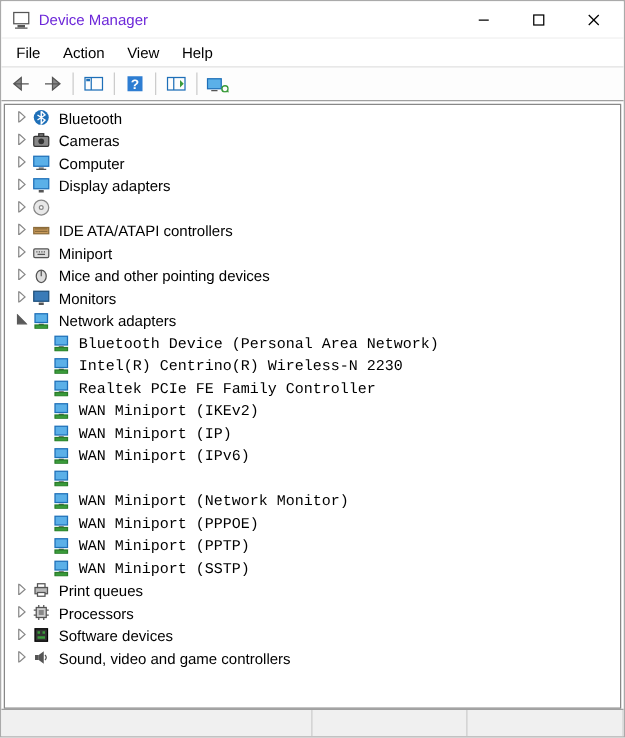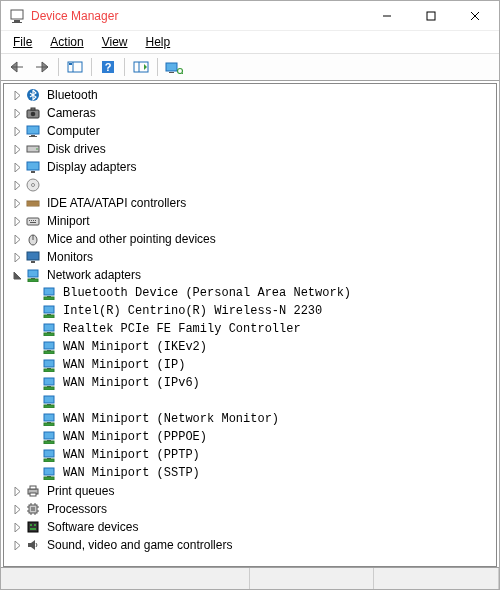--- a/index.html
+++ b/index.html
@@ -20,38 +20,38 @@
       background: #fff;
       display: flex;
       align-items: center;
       padding: 0 2px 0 8px;
       border-bottom: 1px solid #eee;
     }
     .titlebar .app-icon {
       width: 16px; height: 16px; margin-right: 6px;
       display: inline-flex; align-items: center; justify-content: center;
     }
-    .titlebar .title { flex: 1; font-size: 12px; color: #ef4444; }
+    .titlebar .title { flex: 1; font-size: 12px; color: #6d28d9; }
     .win-controls { display: flex; }
     .win-btn {
       width: 44px; height: 28px;
       display: flex; align-items: center; justify-content: center;
       font-family: "Segoe UI Symbol", sans-serif;
       font-size: 10px;
       color: #000;
     }
     
     .menubar {
       display: flex;
       gap: 2px;
       padding: 2px 4px;
       font-size: 12px;
       background: #fff;
     }
-    .menubar .menu-item { padding: 2px 8px; text-decoration: underline; }
+    .menubar .menu-item { padding: 2px 8px; }
     
     .toolbar {
       display: flex;
       align-items: center;
       padding: 2px 4px;
       border-top: 1px solid #e1e1e1;
       border-bottom: 1px solid #a0a0a0;
       background: #fdfdfd;
       height: 28px;
       gap: 1px;
@@ -74,21 +74,21 @@
       display: flex;
     }
     .tree-scroll {
       flex: 1;
       overflow-y: scroll;
       padding: 2px 0 2px 6px;
     }
     .tree { list-style: none; font-size: 12px; line-height: 18px; }
     .tree .node {
       display: flex;
-      align-items: center;
+      align-items: flex-start;
       height: 18px;
       white-space: nowrap;
     }
     .expander {
       width: 14px; height: 14px;
       display: inline-flex; align-items: center; justify-content: center;
       flex-shrink: 0;
       margin-right: 1px;
     }
     .exp-svg { width: 9px; height: 9px; }
@@ -259,36 +259,20 @@
         </li>
         <li>
           <div class="node">
             <span class="expander">
               <svg class="exp-svg" viewBox="0 0 9 9">
                 <path d="M2 0 L7 4.5 L2 9 Z" fill="none" stroke="#888" stroke-width="1"></path>
               </svg>
             </span>
             <span class="dev-icon">
               <svg width="14" height="14">
-                <rect x="1" y="4" width="12" height="6" fill="#ccc" stroke="#555"></rect>
-                <circle cx="11" cy="7" r="0.8" fill="#3a9b3a"></circle>
-              </svg>
-            </span>
-            <span class="label">Disk drives</span>
-          </div>
-        </li>
-        <li>
-          <div class="node">
-            <span class="expander">
-              <svg class="exp-svg" viewBox="0 0 9 9">
-                <path d="M2 0 L7 4.5 L2 9 Z" fill="none" stroke="#888" stroke-width="1"></path>
-              </svg>
-            </span>
-            <span class="dev-icon">
-              <svg width="14" height="14">
                 <rect x="1" y="2" width="12" height="8" fill="#5bb0e8" stroke="#1e6fb8"></rect>
                 <rect x="5" y="11" width="4" height="2" fill="#555"></rect>
               </svg>
             </span>
             <span class="label">Display adapters</span>
           </div>
         </li>
         <li>
           <div class="node">
             <span class="expander">

